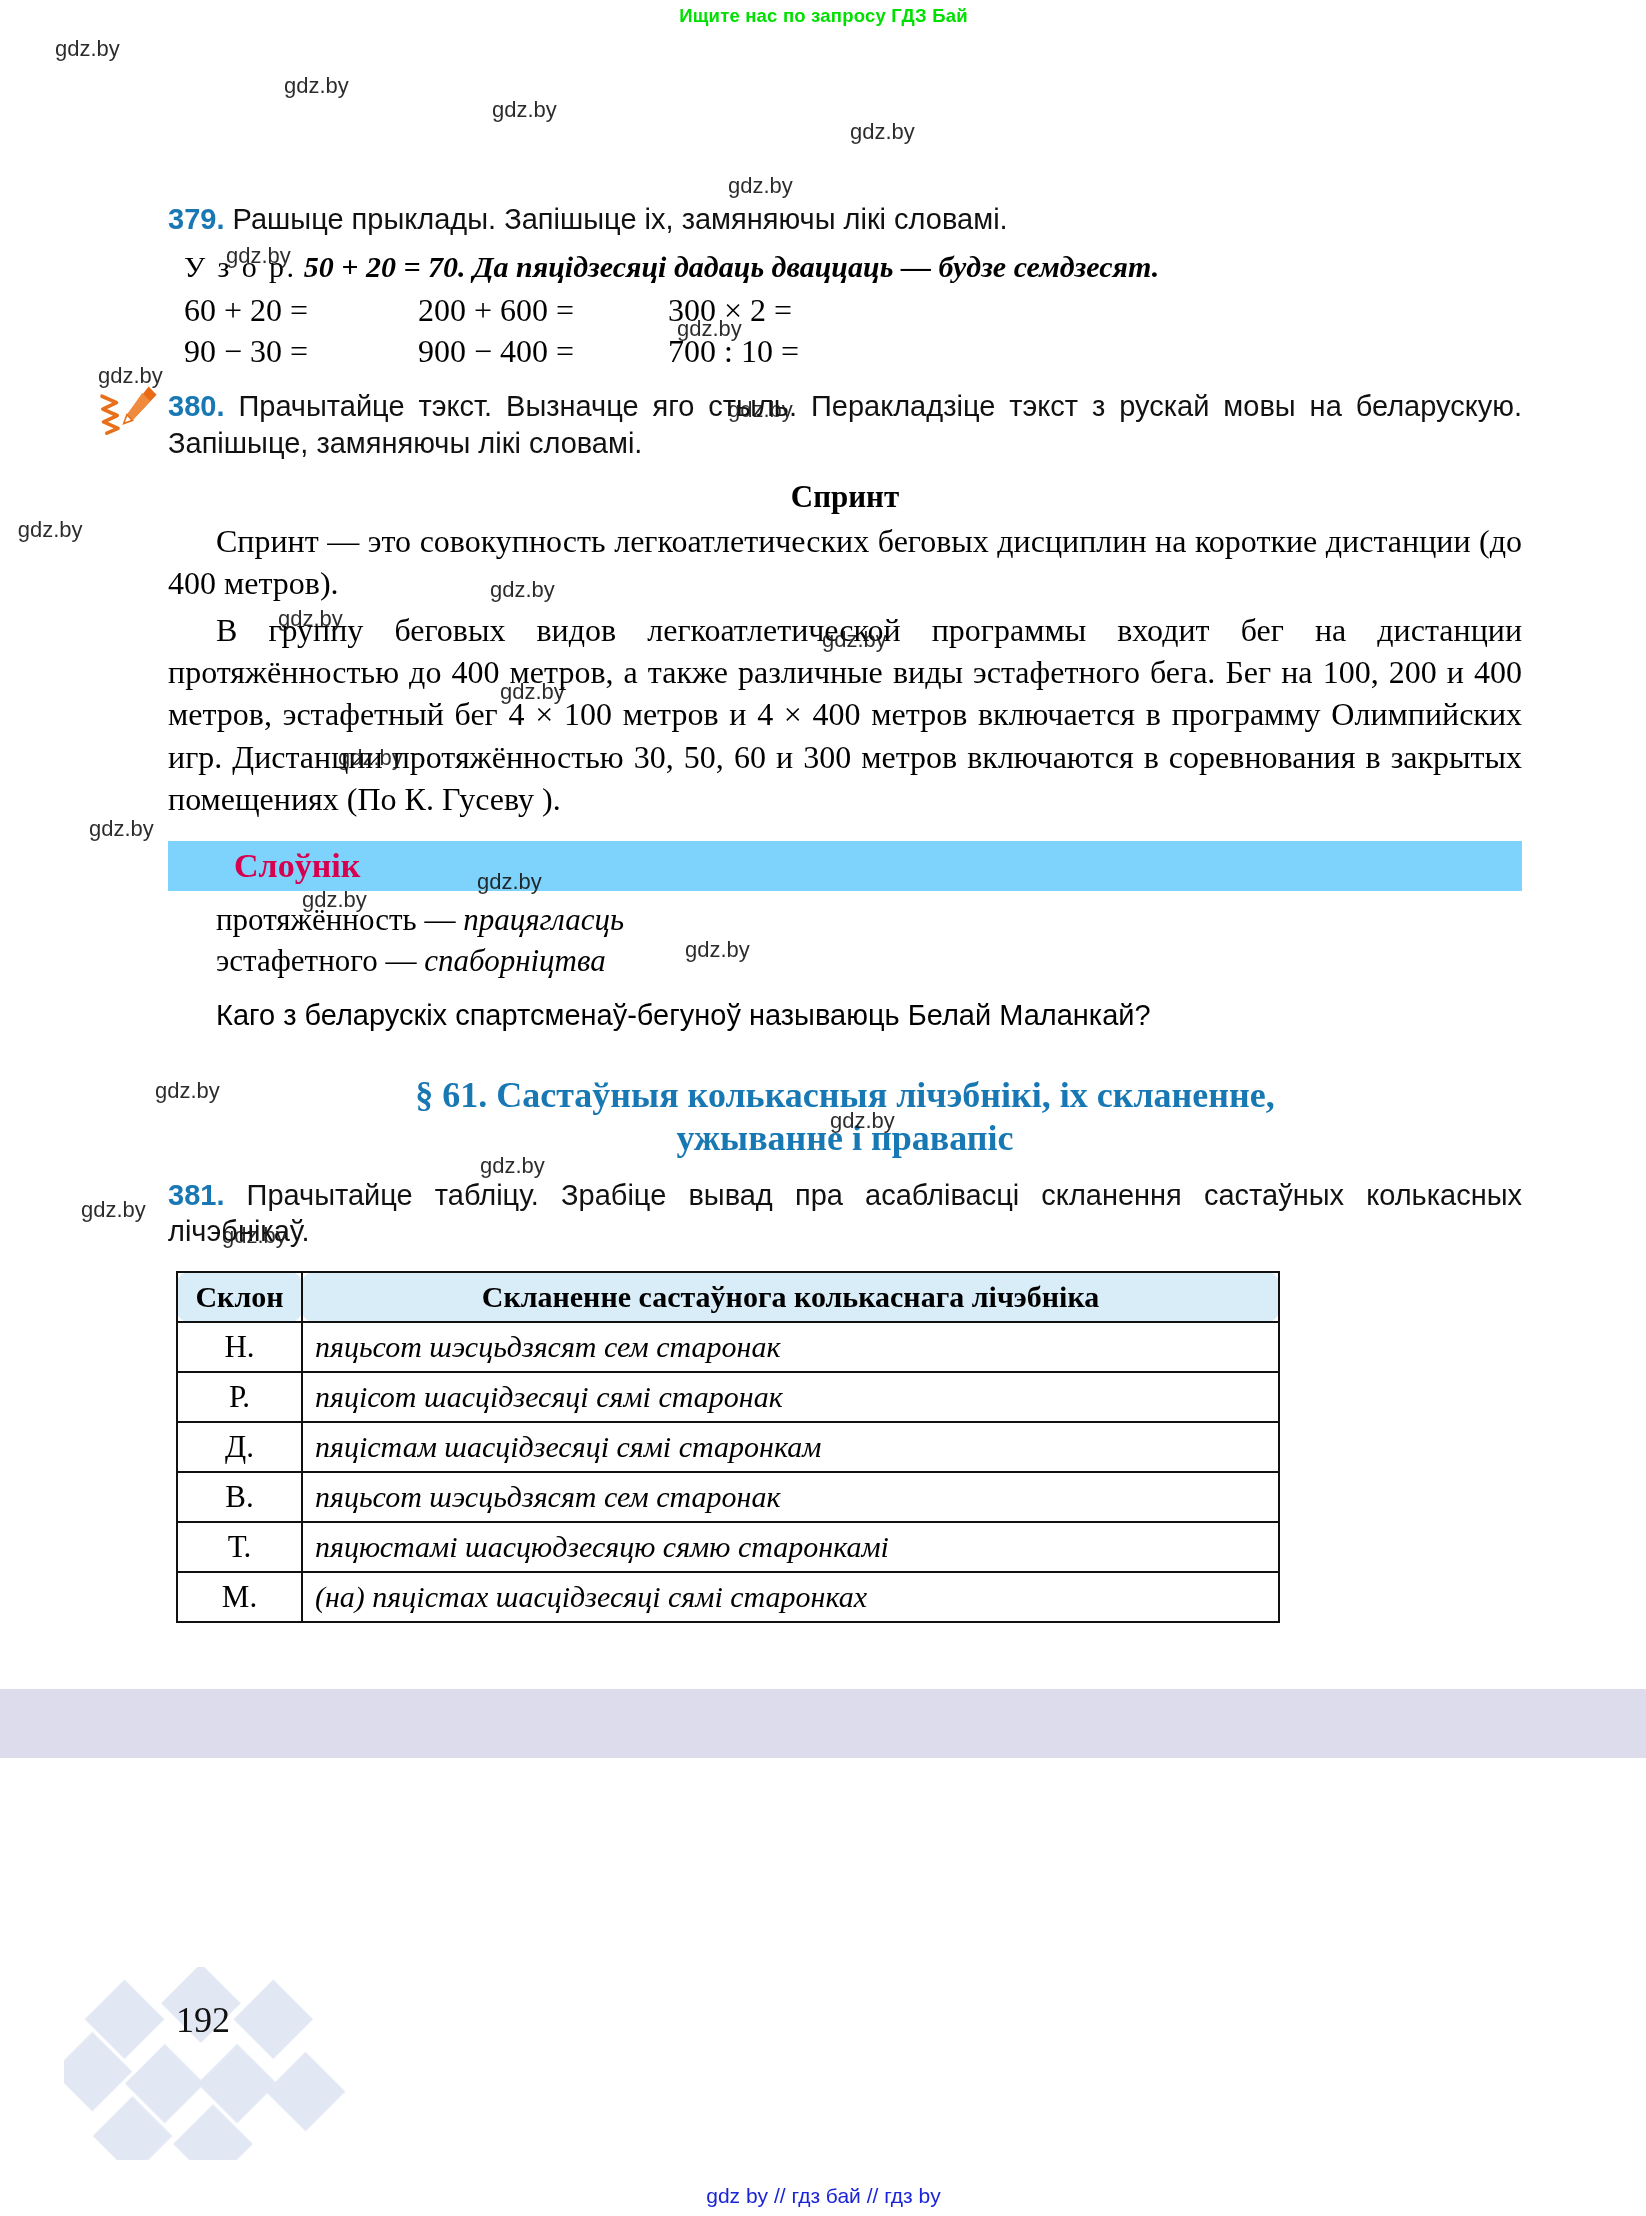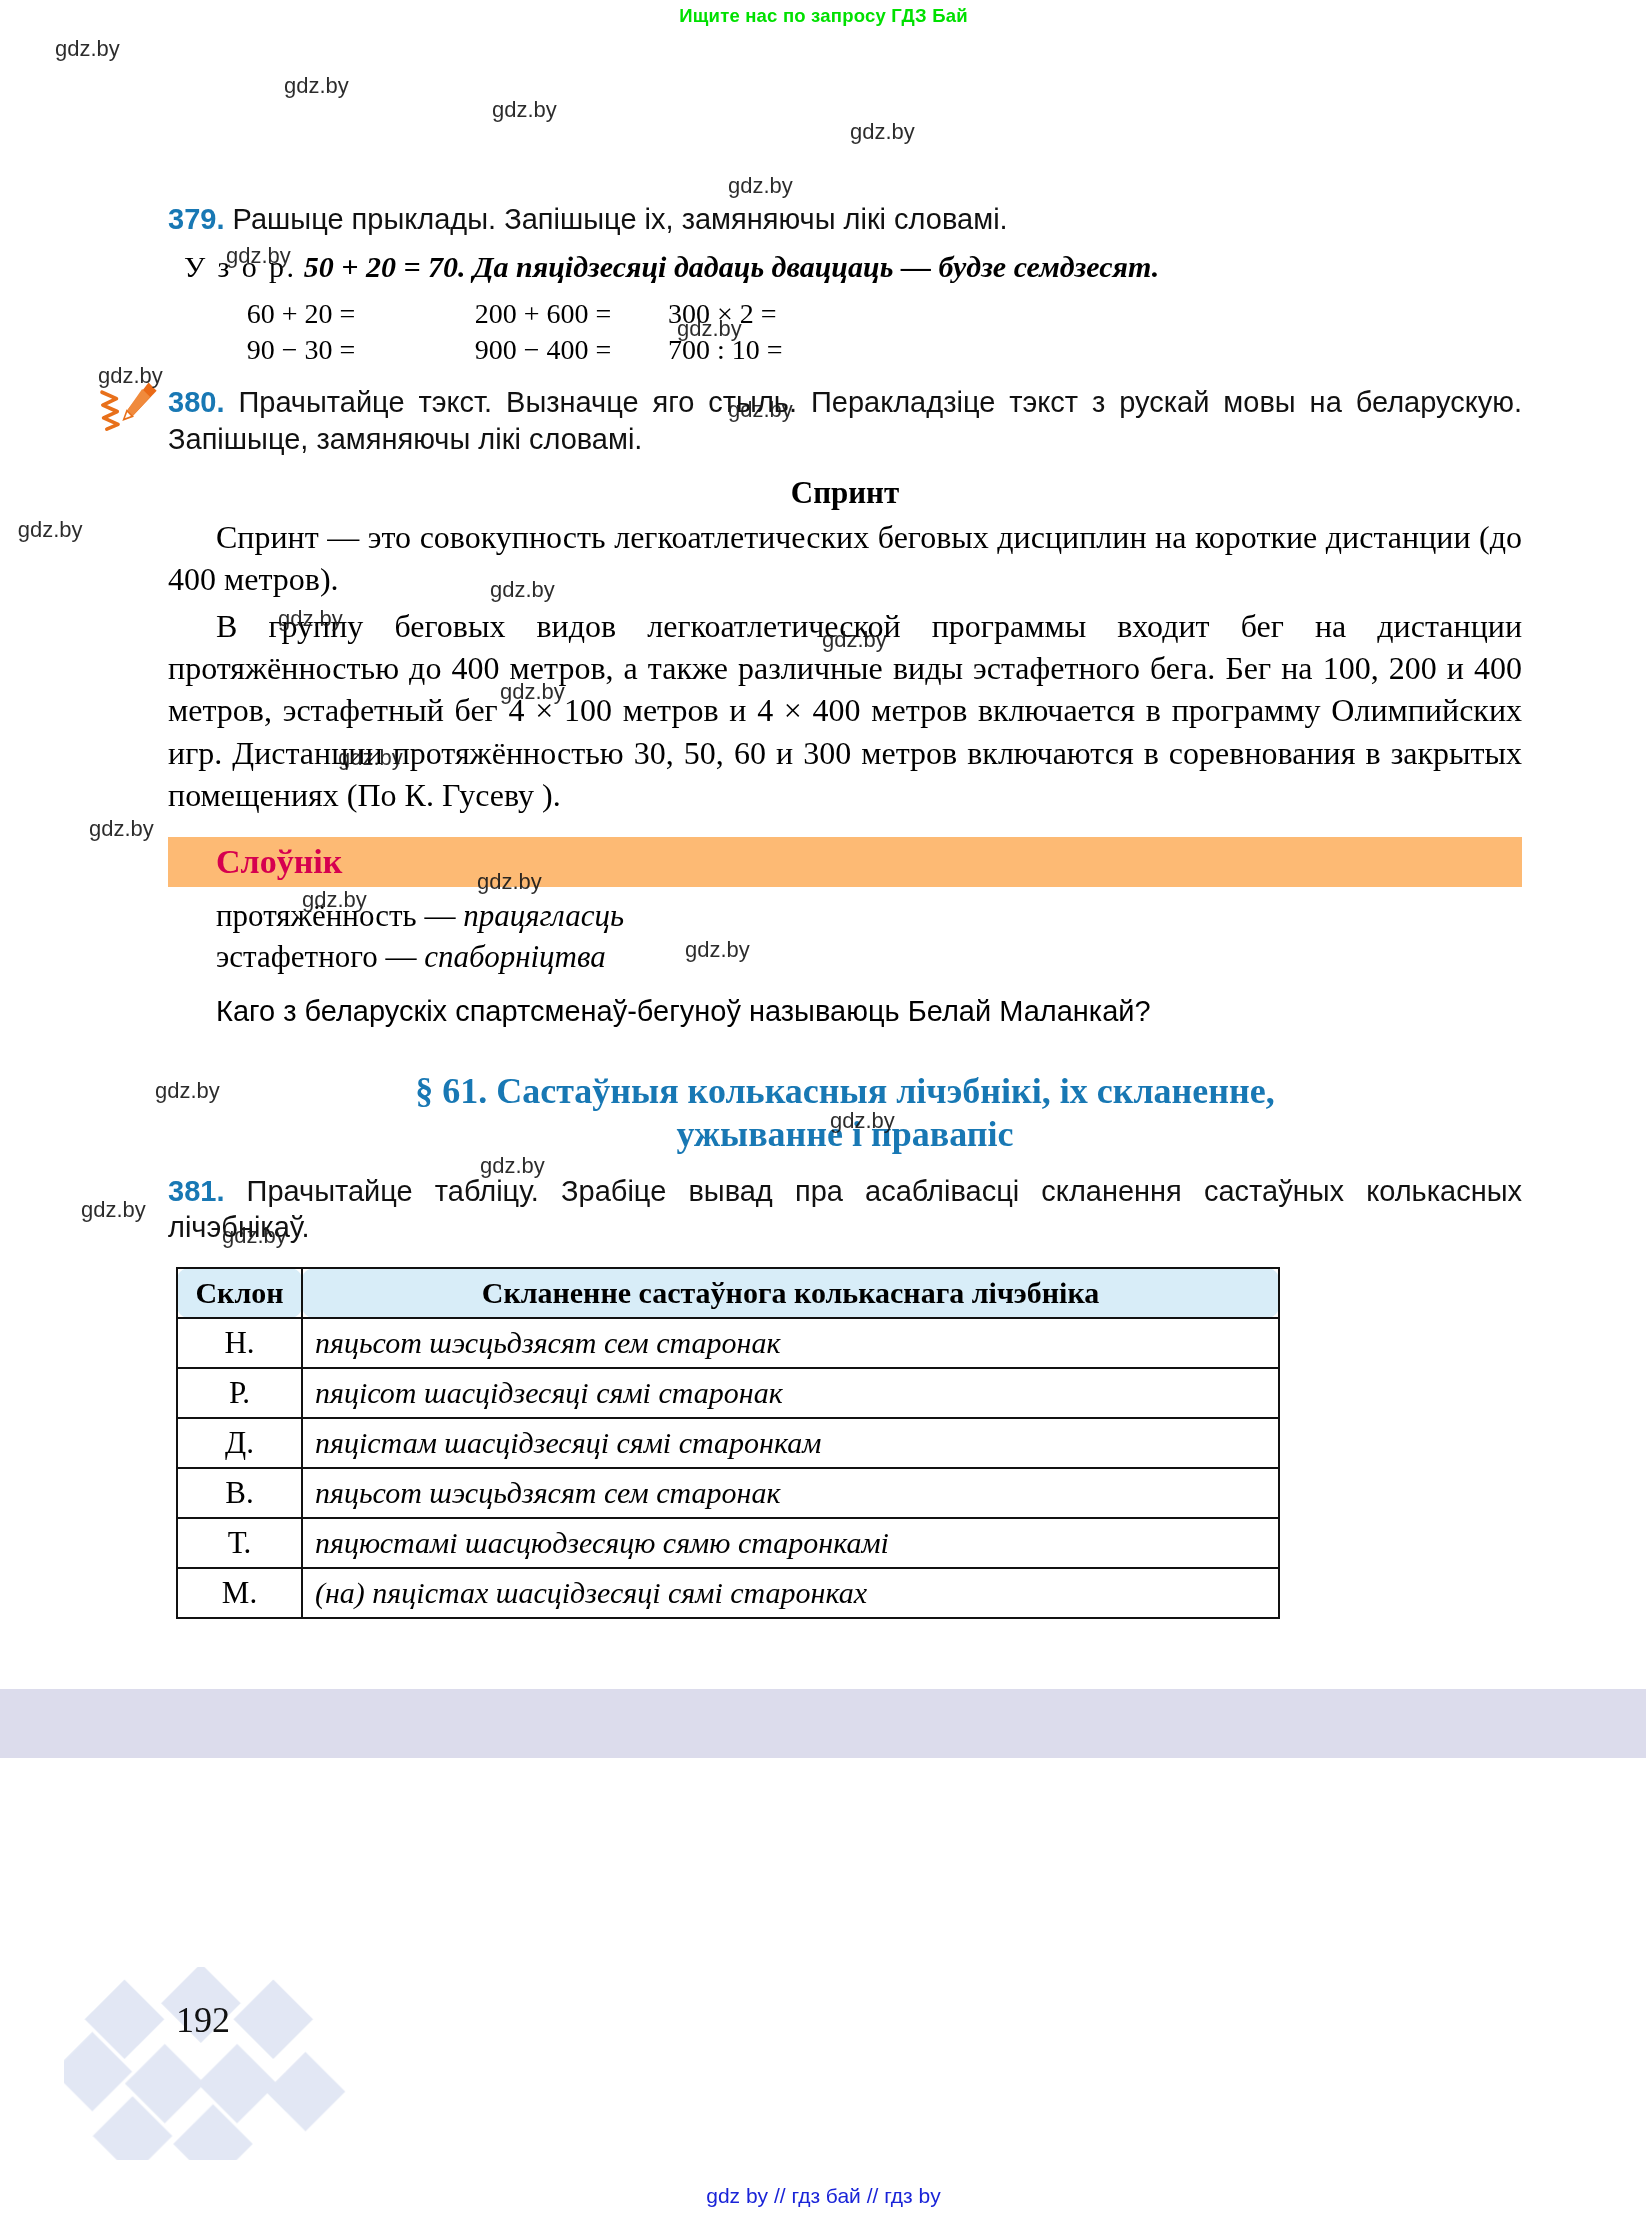--- a/index.html
+++ b/index.html
@@ -57,24 +57,23 @@
     margin-top:12px;
     white-space:nowrap;
     padding-left:16px;
   }
   .uzor .lbl { font-style:normal; letter-spacing:2.4px; }
   .uzor .ital { font-style:italic; font-weight:bold; }
 
   
   .math-rows {
     font-family:"Liberation Serif", serif;
-    font-size:28px;
-    margin-top:14px;
+    font-size:32px;
+    margin-top:8px;
     padding-left:16px;
-    text-align:center;
   }
   .math-row { display:flex; margin-bottom:4.8px; }
   .math-row .col { }
   .math-row .col1 { width:234px; }
   .math-row .col2 { width:250px; }
   .math-row .col3 { }
 
   
   .ex380-wrap { position:relative; margin-top:17.7px; }
   .pen-icon {
@@ -95,26 +94,26 @@
     font-family:"Liberation Serif", serif;
     font-size:32px;
     line-height:1.32;
     text-align:justify;
     margin-top:4.8px;
   }
   .body-par.indent { text-indent:48px; }
 
   
   .dict-band {
-    background:#fdba74;
+    background:#7dd3fc;
     height:50px;
     margin-top:21px;
     display:flex;
     align-items:center;
-    padding-left:48px;
+    padding-left:66px;
   }
   .dict-title {
     font-family:"Liberation Serif", serif;
     font-weight:bold;
     font-size:34px;
     color:#d6004f;
   }
   .dict-body {
     font-family:"Liberation Serif", serif;
     font-size:31px;

